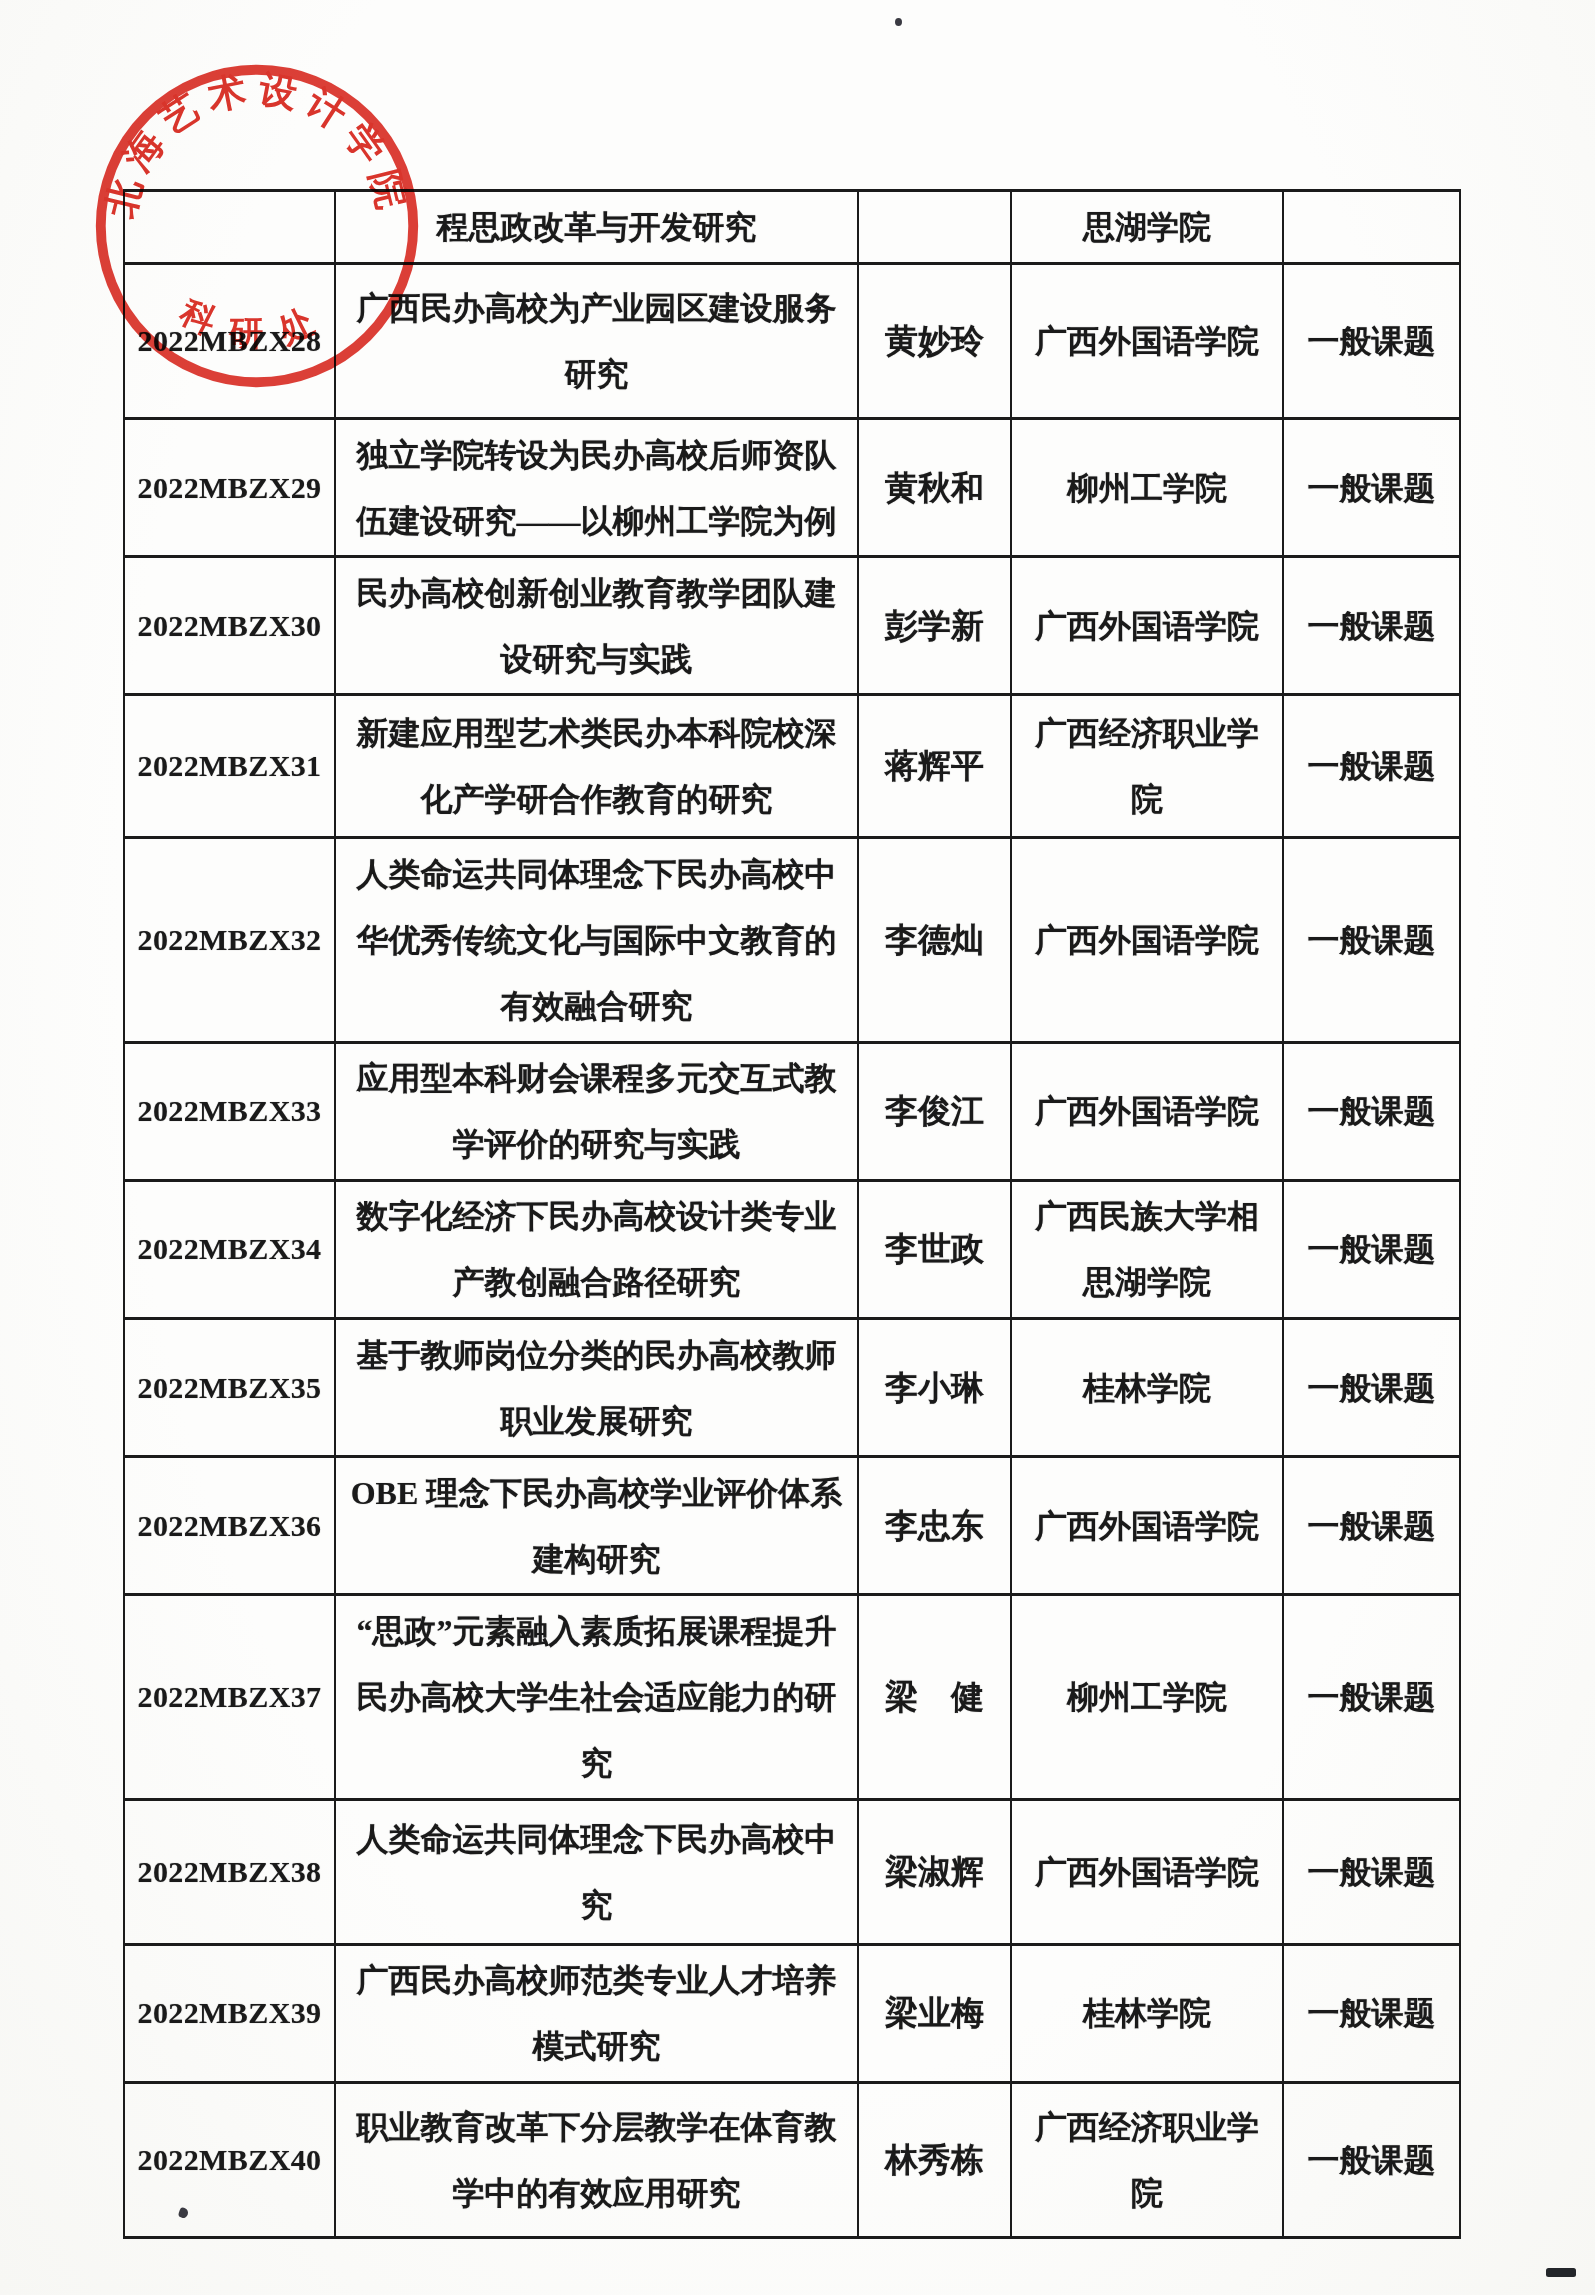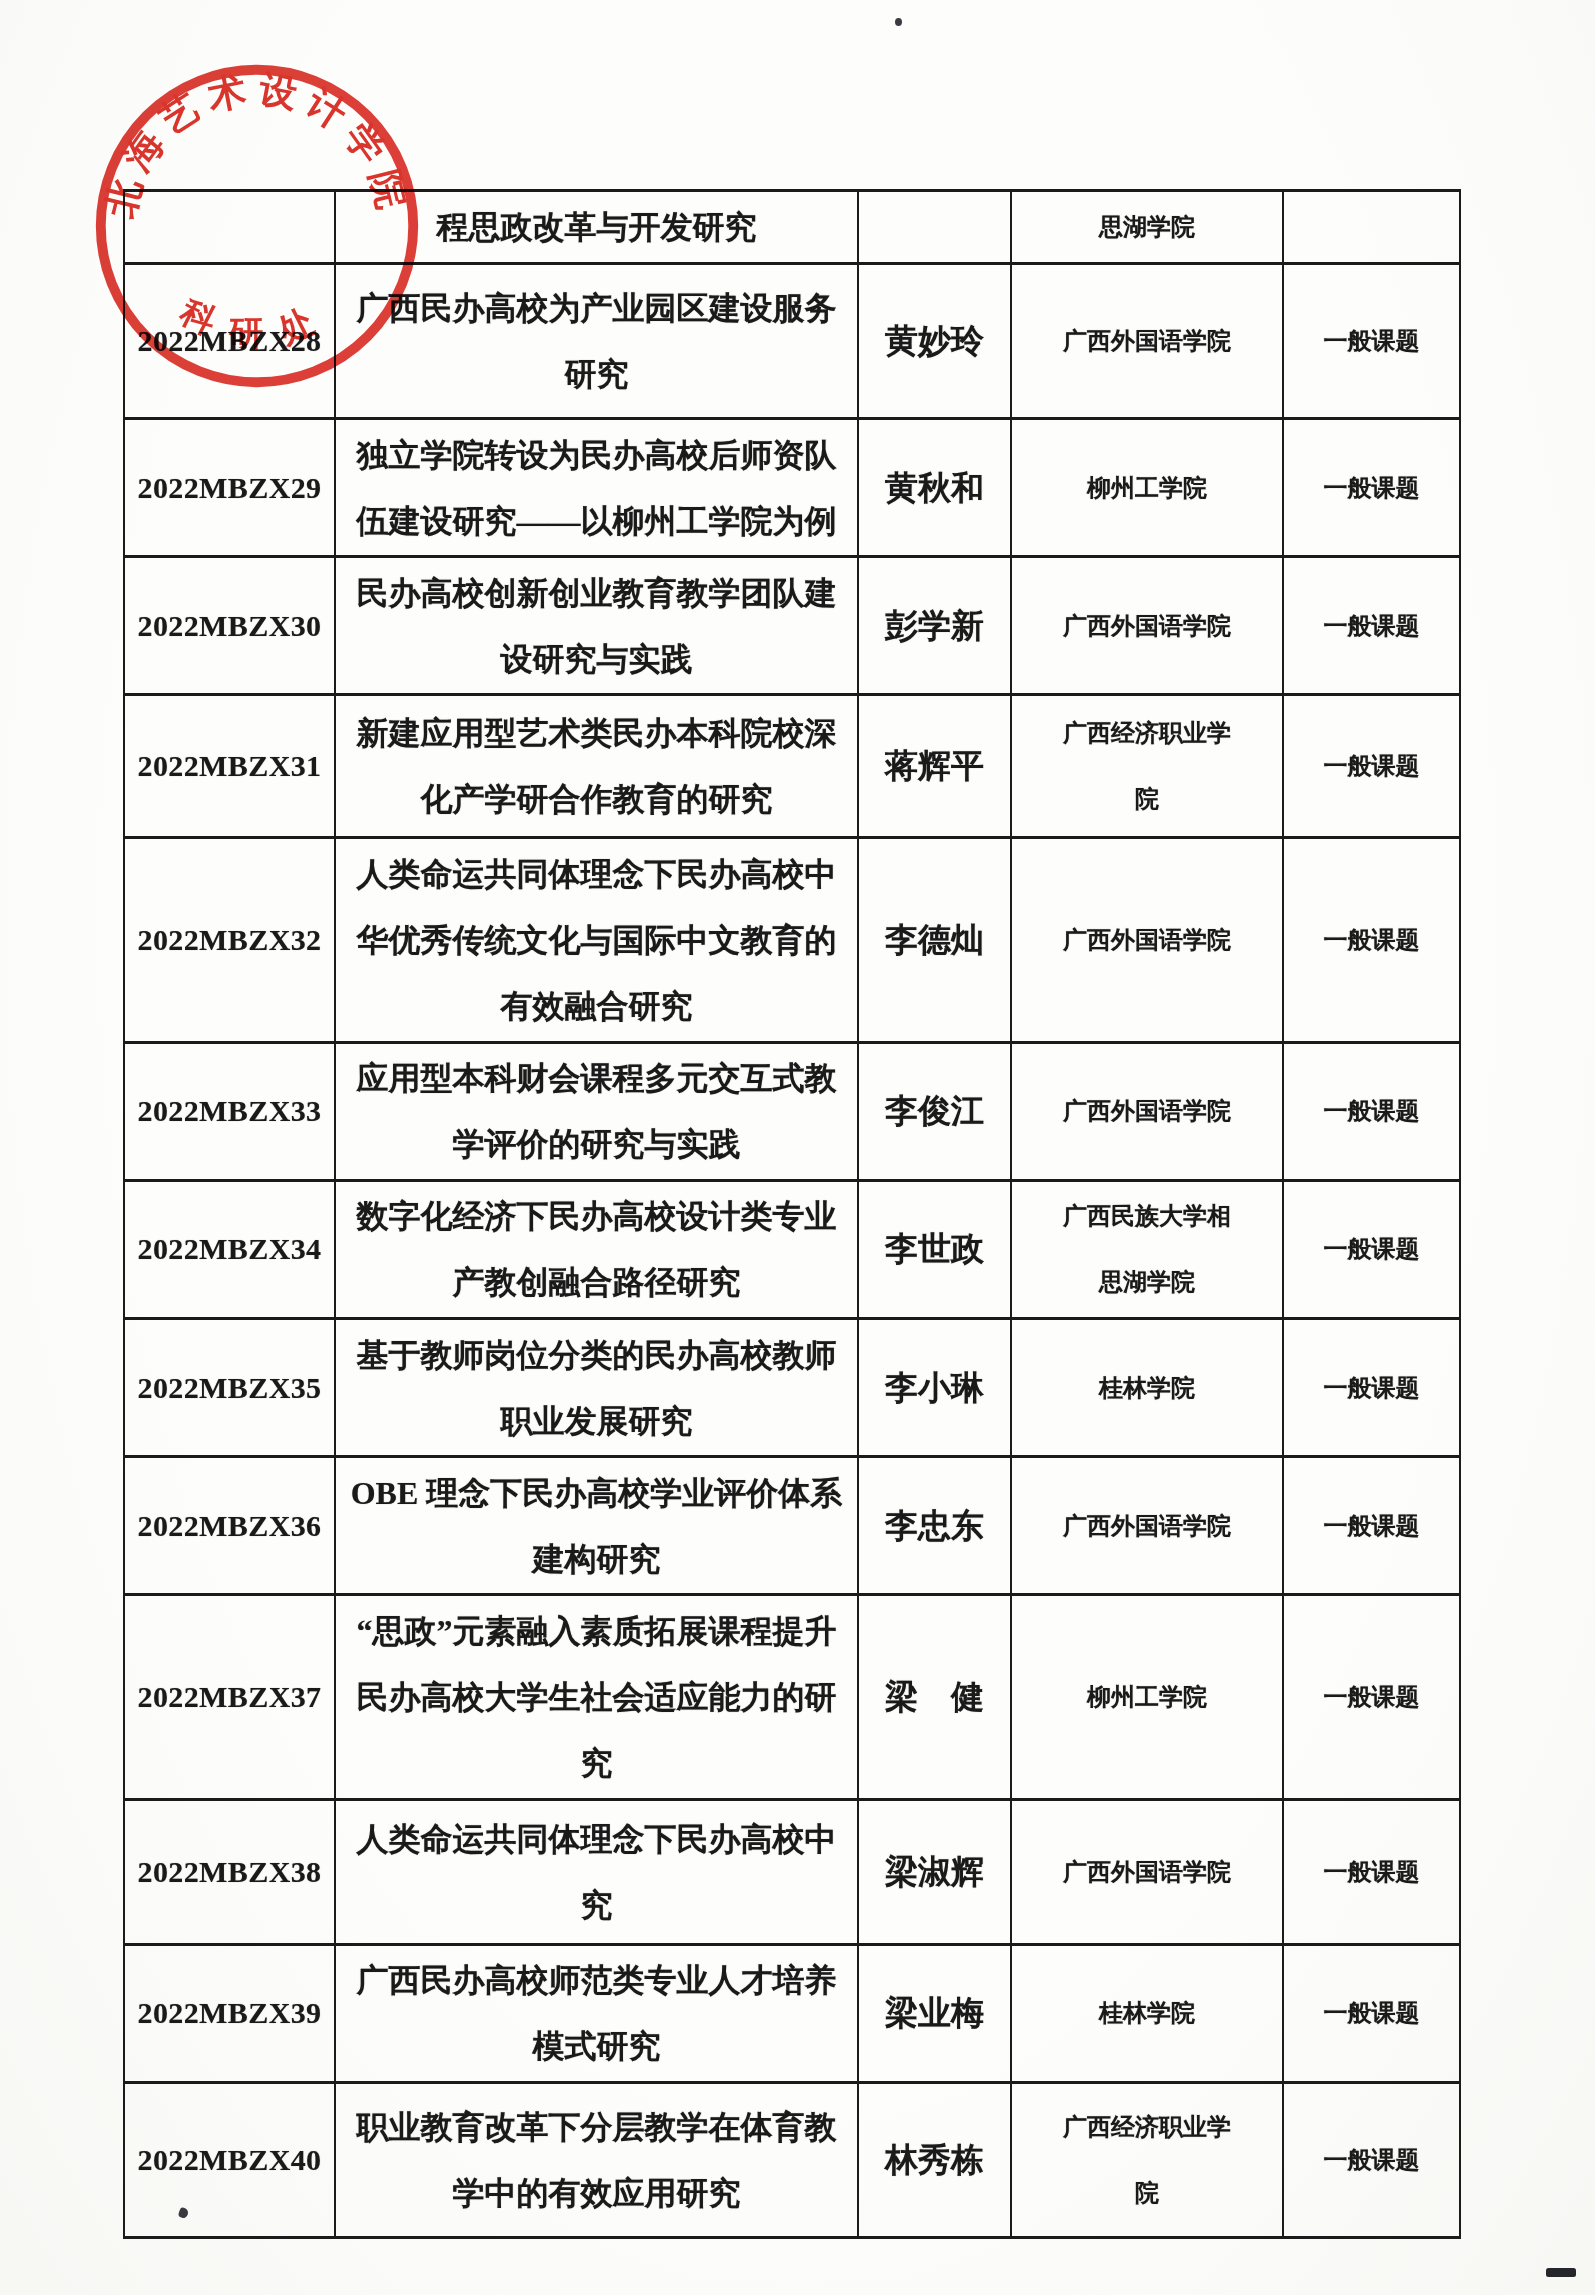--- a/index.html
+++ b/index.html
@@ -34,22 +34,22 @@
     white-space:pre-line;
     line-height:66px;
     padding:1.6px 11.5px;
     font-weight:700;
     text-shadow:0 0 1px rgba(25,25,25,.45);
     overflow:hidden;
   }
   td.code-cell{font-size:30px;letter-spacing:0.4px;font-weight:600;}
   td.title-cell{font-size:32px;}
   td.name-cell{font-size:33px;margin-left:8px;}
-  td.inst-cell{font-size:24px;}
-  td.type-cell{font-size:24px;}
+  td.inst-cell{font-size:32px;}
+  td.type-cell{font-size:32px;}
 
   
   table.projects tr:nth-child(1){height:73px;}
   table.projects tr:nth-child(2){height:155px;}
   table.projects tr:nth-child(3){height:132px;}
   table.projects tr:nth-child(4){height:134px;}
   table.projects tr:nth-child(5){height:143px;}
   table.projects tr:nth-child(6){height:185px;}
   table.projects tr:nth-child(7){height:127px;}
   table.projects tr:nth-child(8){height:132px;}

